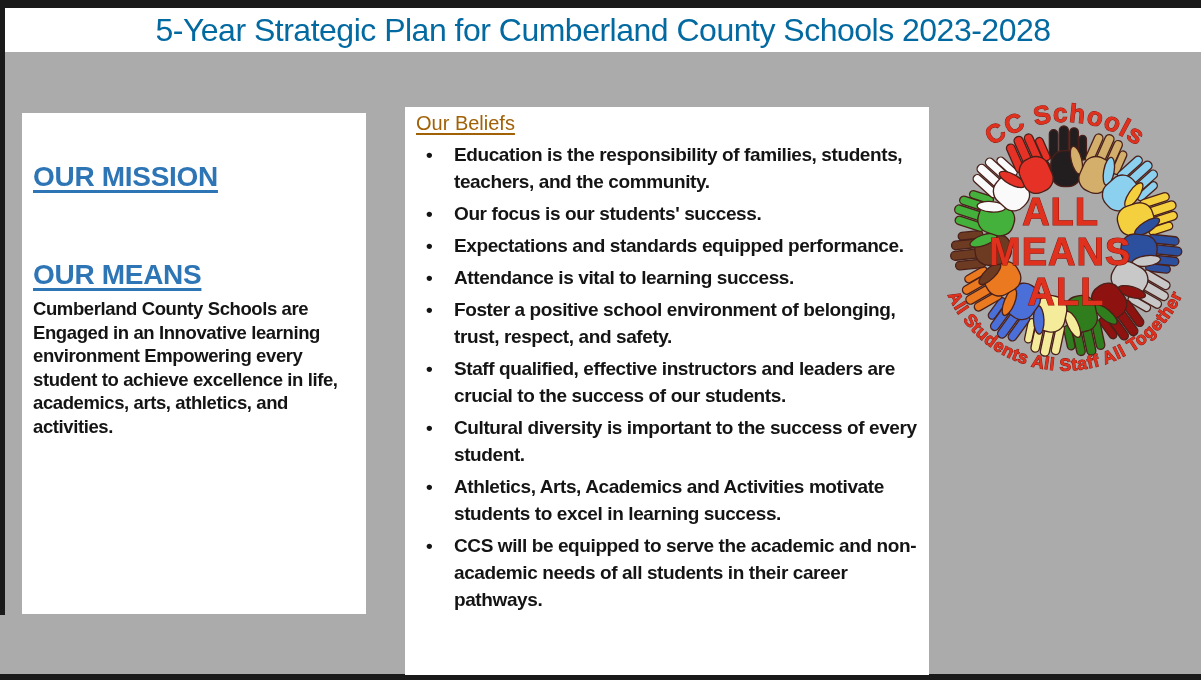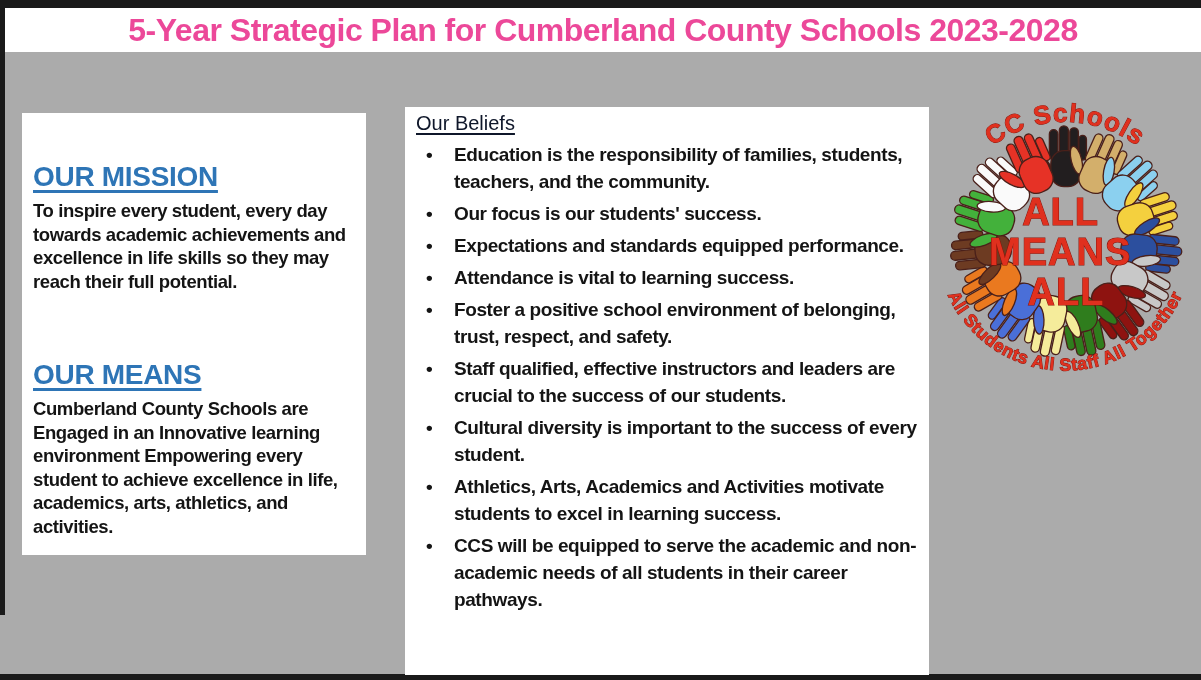--- a/index.html
+++ b/index.html
@@ -11,52 +11,52 @@
   }
   .frame-top{position:absolute;left:0;top:0;width:1201px;height:8px;background:#1A1A1A;}
   .frame-bottom{position:absolute;left:0;top:674px;width:1201px;height:6px;background:#1A1A1A;}
   .frame-left{position:absolute;left:0;top:0;width:5px;height:615px;background:#1A1A1A;}
 
   .title-band{
     position:absolute;left:5px;top:8px;width:1196px;height:44px;background:#FFFFFF;
     display:flex;align-items:center;justify-content:center;
   }
   .title-band h1{
-    margin:0;font-size:32px;font-weight:bold;color:#ec4899;letter-spacing:-0.5px;white-space:nowrap;
+    margin:0;font-size:32px;font-weight:normal;color:#0369a1;letter-spacing:-0.5px;white-space:nowrap;
   }
   .subtitle-bar{
     position:absolute;left:0;top:52px;width:1201px;height:40px;
     display:flex;align-items:center;justify-content:center;
   }
   .subtitle-bar span{
     color:#FFFFFF;font-size:29px;font-weight:bold;letter-spacing:-0.5px;white-space:nowrap;
   }
 
   .panel{position:absolute;background:#FFFFFF;}
   .panel-left{
-    left:22px;top:113px;width:344px;height:442px;
+    left:22px;top:113px;width:344px;height:501px;
     padding:48px 10px 17px 11px;
   }
   .panel-left h2{
     margin:0 0 4px 0;font-size:28px;font-weight:bold;color:#2E75B6;
     text-decoration:underline;text-decoration-thickness:2.5px;text-underline-offset:4px;
     letter-spacing:-0.3px;
   }
   .panel-left h2.vision{margin-top:66px;}
   .panel-left p{
     margin:6px 0 0 0;font-size:18.5px;font-weight:bold;color:#141414;
     line-height:23.5px;letter-spacing:-0.4px;
   }
 
   .panel-middle{
     left:405px;top:107px;width:524px;height:568px;
     padding:5px 8px 0 11px;
   }
   .panel-middle h3{
-    margin:0 0 6px 0;font-size:20px;font-weight:normal;color:#0f172a;
+    margin:0 0 6px 0;font-size:20px;font-weight:normal;color:#a16207;
     text-decoration:underline;text-underline-offset:3px;
   }
   .beliefs-list{margin:0;padding:0;list-style:none;}
   .beliefs-list li{
     position:relative;padding-left:38px;margin-bottom:5px;
     font-size:19px;font-weight:bold;color:#141414;line-height:27px;letter-spacing:-0.4px;
   }
   .beliefs-list li::before{
     content:"\2022";position:absolute;left:10px;top:0;font-size:19px;color:#141414;
   }
@@ -84,21 +84,20 @@
   <div class="frame-left"></div>
   <div class="frame-bottom"></div>
 
   <div class="title-band">
     <h1>5-Year Strategic Plan for Cumberland County Schools 2023-2028</h1>
   </div>
 
 
   <section class="panel panel-left">
     <h2>OUR MISSION</h2>
-    <p>To inspire every student, every day towards academic achievements and excellence in life skills so they may reach their full potential.</p>
     <h2 class="vision">OUR MEANS</h2>
     <p>Cumberland County Schools are Engaged in an Innovative learning environment Empowering every student to achieve excellence in life, academics, arts, athletics, and activities.</p>
   </section>
 
   <section class="panel panel-middle">
     <h3>Our Beliefs</h3>
     <ul class="beliefs-list">
       <li>Education is the responsibility of families, students, teachers, and the community.</li>
       <li>Our focus is our students' success.</li>
       <li>Expectations and standards equipped performance.</li>

